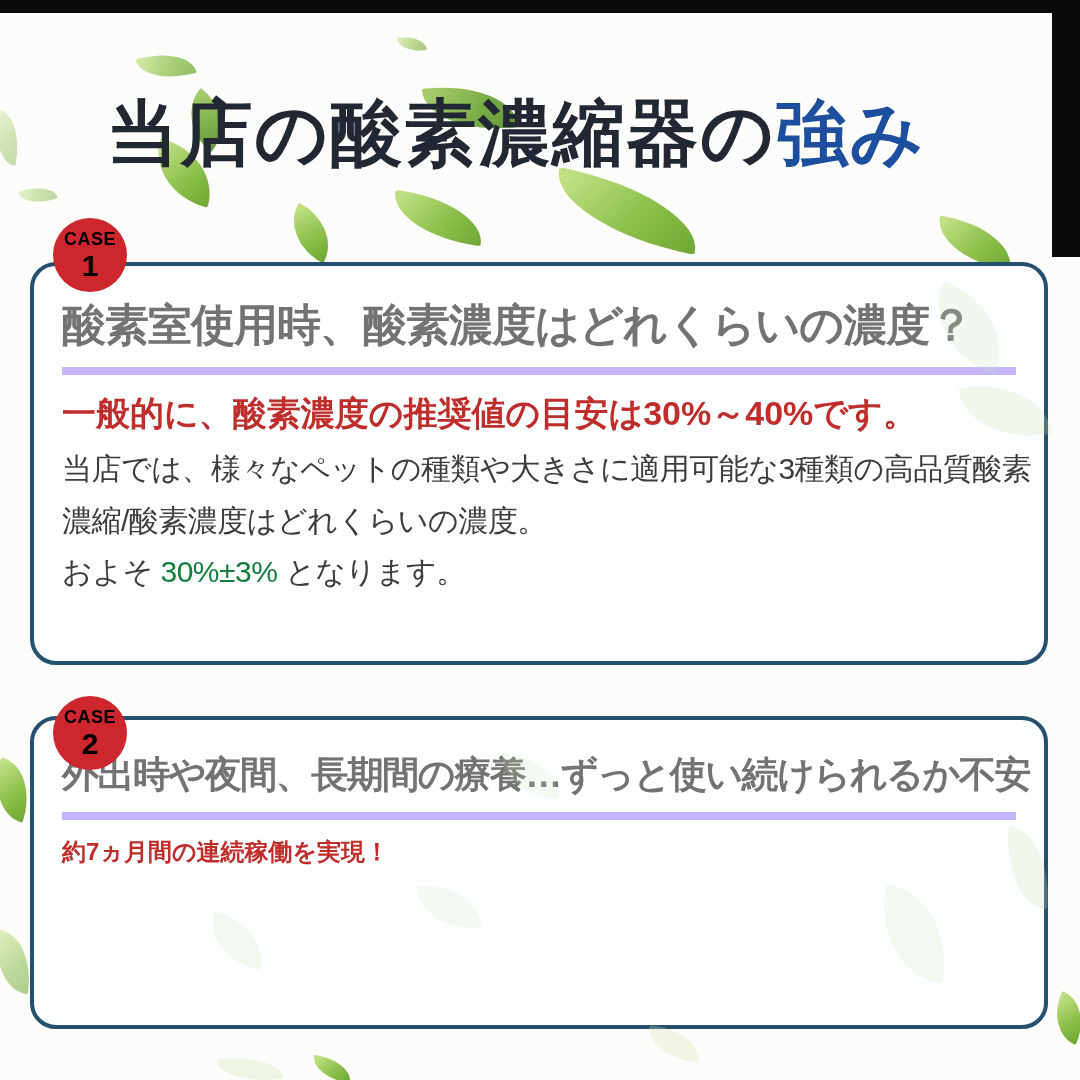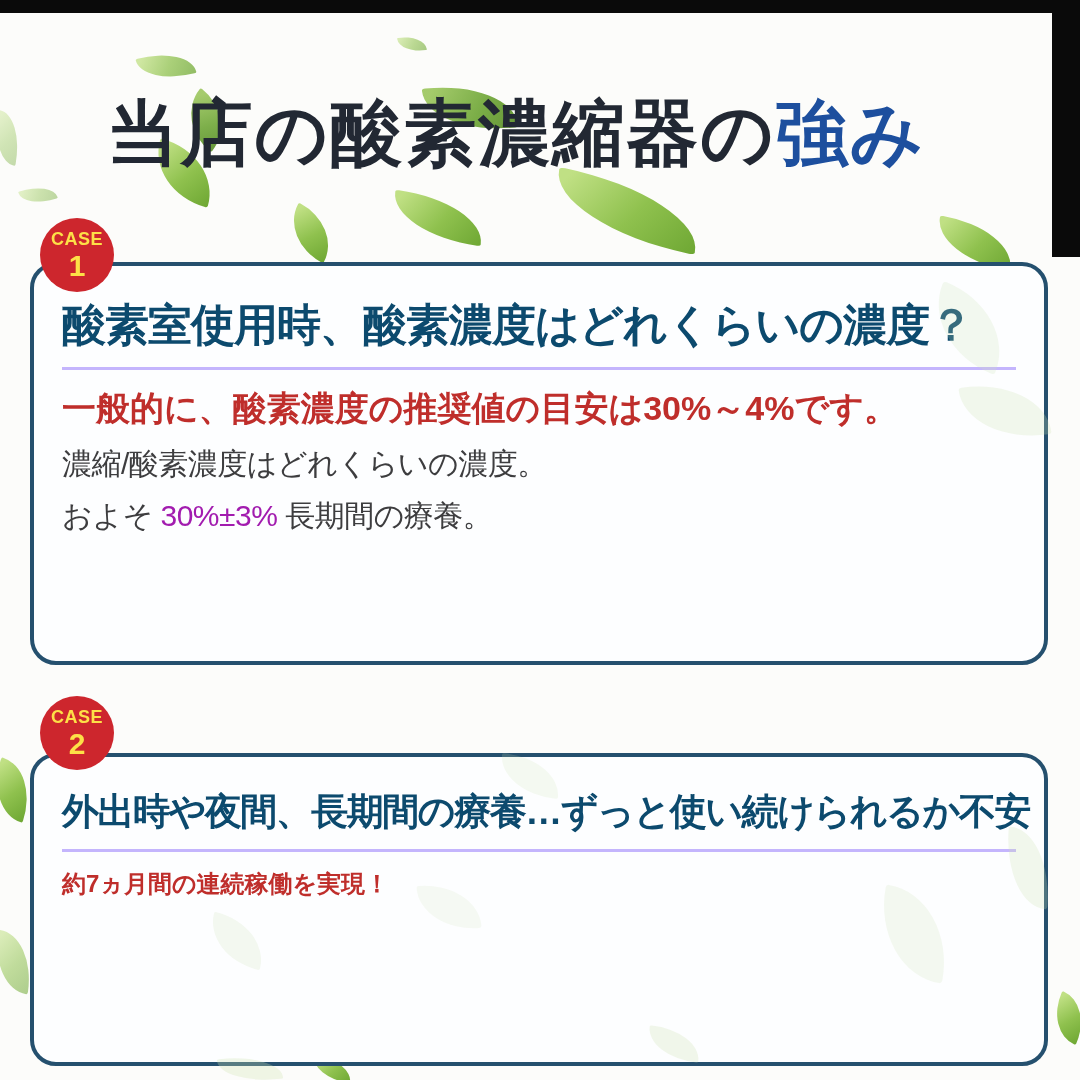--- a/index.html
+++ b/index.html
@@ -16,44 +16,44 @@
          font-size:72px;letter-spacing:2px;color:#222833;z-index:4;white-space:nowrap;}
   .title .accent{color:#1d4f9e;}
 
   
   .leaf{position:absolute;border-radius:4% 100% 4% 100%;z-index:0;
         background:linear-gradient(125deg,#c0e084 8%,#8fc14e 55%,#6ea733 100%);}
   .leaf.dk{background:linear-gradient(125deg,#9cc65e 10%,#6fa637 60%,#578c26 100%);}
   .leaf-pale{position:absolute;border-radius:4% 100% 4% 100%;background:#cfe3b4;z-index:2;}
 
   
-  .badge{position:absolute;left:40px;width:74px;height:74px;border-radius:50%;background:#cd262d;
-         color:#fde047;display:flex;flex-direction:column;align-items:center;justify-content:center;
+  .badge{position:absolute;left:53px;width:74px;height:74px;border-radius:50%;background:#cd262d;
+         color:#000000;display:flex;flex-direction:column;align-items:center;justify-content:center;
          z-index:5;line-height:1;}
   .badge .c{font-size:18px;font-weight:700;letter-spacing:.5px;margin-bottom:3px;}
   .badge .n{font-size:30px;font-weight:700;}
 
   
   .case-box{position:absolute;left:30px;width:1018px;background:#fdfeff;border:4px solid #25506e;
             border-radius:26px;box-sizing:border-box;z-index:1;}
   #box1{top:262px;height:403px;}
-  #box2{top:753px;height:313px;}
+  #box2{top:716px;height:313px;}
   .box-inner{position:relative;z-index:3;padding:30px 28px 0 28px;}
 
-  .question{font-weight:700;color:#0c4a6e;margin:0;padding-bottom:12px;border-bottom:3px solid #c4b5fd;
+  .question{font-weight:700;color:#737373;margin:0;padding-bottom:12px;border-bottom:8px solid #c4b5fd;
             white-space:nowrap;}
   #box1 .question{font-size:44px;letter-spacing:-1px;}
   #box2 .question{font-size:37px;letter-spacing:-1.5px;}
 
   .highlight{font-weight:700;color:#bf2e2b;white-space:nowrap;margin:16px 0 6px 0;}
   #box1 .highlight{font-size:34px;}
   #box2 .highlight{font-size:24px;}
 
   .body-line{font-size:30px;color:#3d3d3f;line-height:1.72;letter-spacing:-0.5px;white-space:nowrap;}
-  .body-line .accent{color:#a21caf;}
+  .body-line .accent{color:#15803d;}
 </style>
 </head>
 <body>
 
 <div class="canvas">
 
   <div class="leaf" style="left:138px;top:52px;width:56px;height:28px;transform:rotate(-14deg);opacity:.75;"></div>
   <div class="leaf dk" style="left:182px;top:98px;width:48px;height:44px;transform:rotate(38deg);opacity:.9;"></div>
   <div class="leaf" style="left:152px;top:146px;width:64px;height:54px;transform:rotate(16deg);"></div>
   <div class="leaf" style="left:398px;top:36px;width:28px;height:16px;transform:rotate(-8deg);opacity:.6;"></div>
@@ -82,23 +82,24 @@
   <div class="title"><span>当店の酸素濃縮器の</span><span class="accent">強み</span></div>
 
   <div class="badge" style="top:218px;">
     <span class="c">CASE</span>
     <span class="n">1</span>
   </div>
 
   <div class="case-box" id="box1">
     <div class="box-inner">
       <p class="question">酸素室使用時、酸素濃度はどれくらいの濃度？</p>
-      <div class="highlight">一般的に、酸素濃度の推奨値の目安は30%～4%です。</div>
+      <div class="highlight">一般的に、酸素濃度の推奨値の目安は30%～40%です。</div>
+      <div class="body-line">当店では、様々なペットの種類や大きさに適用可能な3種類の高品質酸素</div>
       <div class="body-line">濃縮/酸素濃度はどれくらいの濃度。</div>
-      <div class="body-line"><span>およそ </span><span class="accent">30%±3%</span><span> 長期間の療養。</span></div>
+      <div class="body-line"><span>およそ </span><span class="accent">30%±3%</span><span> となります。</span></div>
     </div>
   </div>
 
   <div class="badge" style="top:696px;">
     <span class="c">CASE</span>
     <span class="n">2</span>
   </div>
 
   <div class="case-box" id="box2">
     <div class="box-inner">

